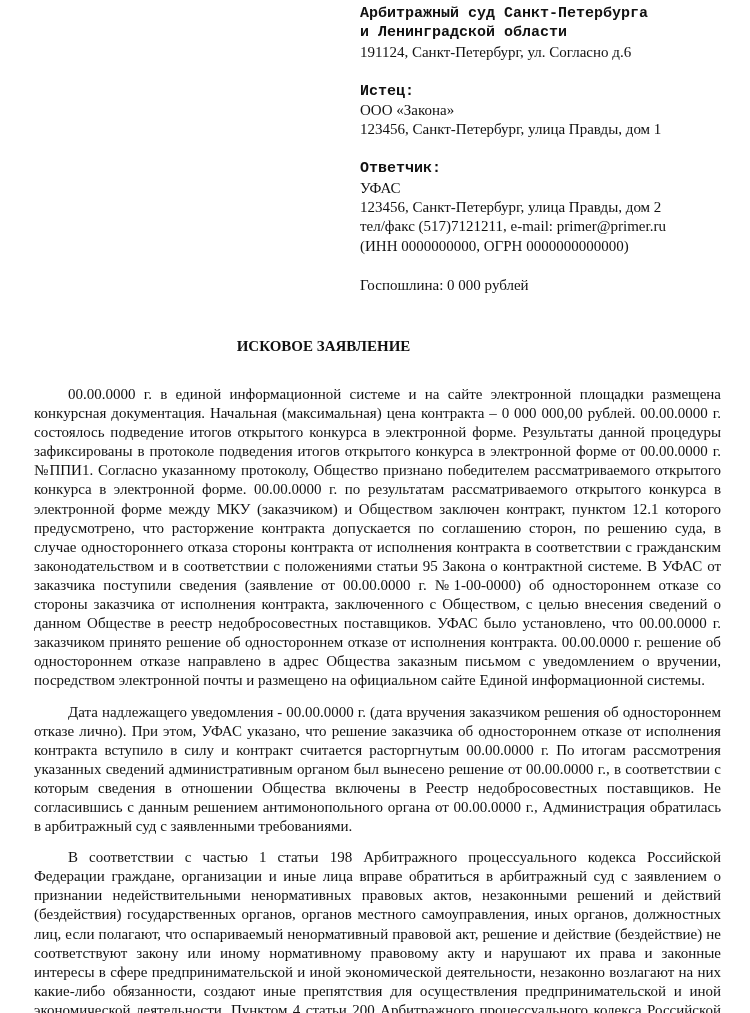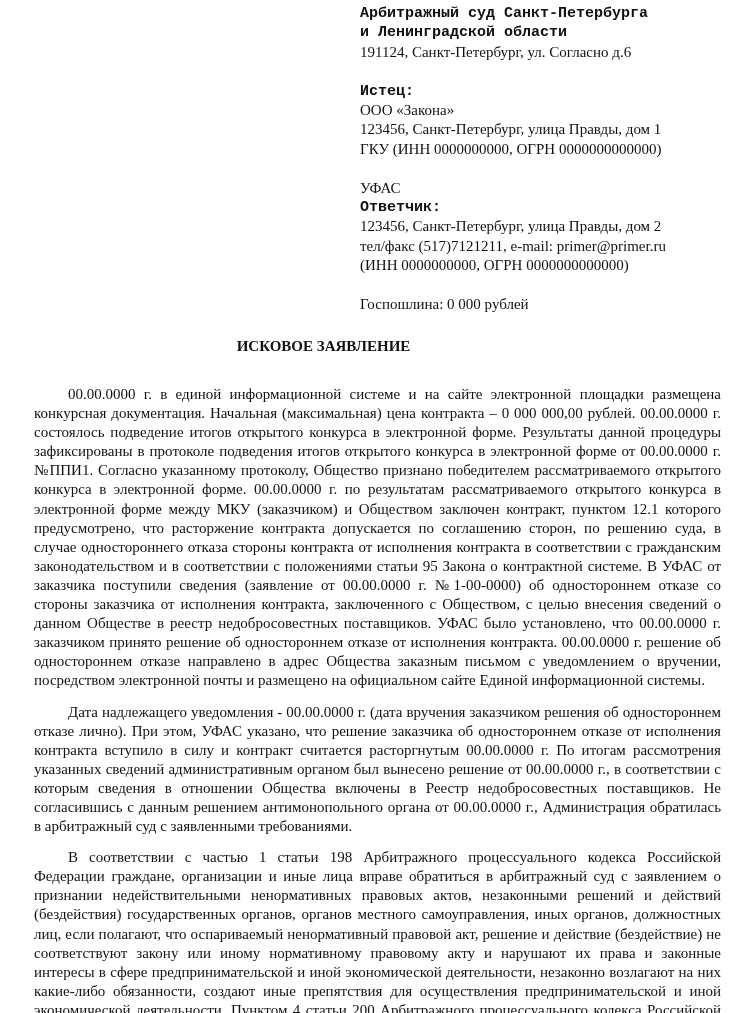--- a/index.html
+++ b/index.html
@@ -20,24 +20,23 @@
 <body>
 
 <div class="header-block">
   <div class="line bold">Арбитражный суд Санкт-Петербурга</div>
   <div class="line bold">и Ленинградской области</div>
   <div class="line">191124, Санкт-Петербург, ул. Согласно д.6</div>
   <div class="gap"></div>
   <div class="line bold">Истец:</div>
   <div class="line">ООО «Закона»</div>
   <div class="line">123456, Санкт-Петербург, улица Правды, дом 1</div>
-  <div class="line">ГКУ (ИНН 0000000000, ОГРН 0000000000000)</div>
   <div class="gap"></div>
+  <div class="line bold">Ответчик:</div>
   <div class="line">УФАС</div>
-  <div class="line bold">Ответчик:</div>
   <div class="line">123456, Санкт-Петербург, улица Правды, дом 2</div>
   <div class="line">тел/факс (517)7121211, e-mail: primer@primer.ru</div>
   <div class="line">(ИНН 0000000000, ОГРН 0000000000000)</div>
   <div class="gap"></div>
   <div class="line">Госпошлина: 0 000 рублей</div>
 </div>
 
 <div class="title">ИСКОВОЕ ЗАЯВЛЕНИЕ</div>
 
 <div class="body-text">

